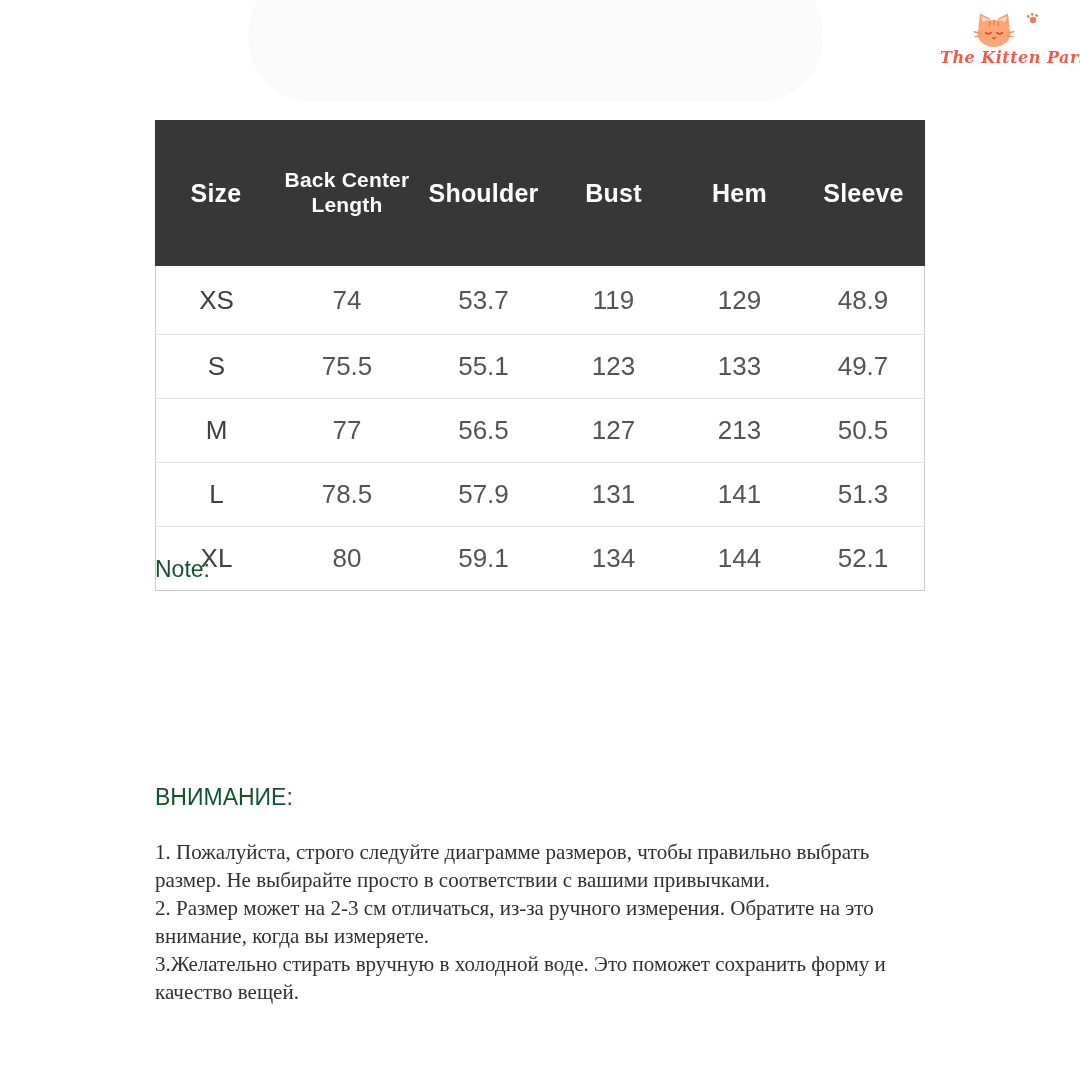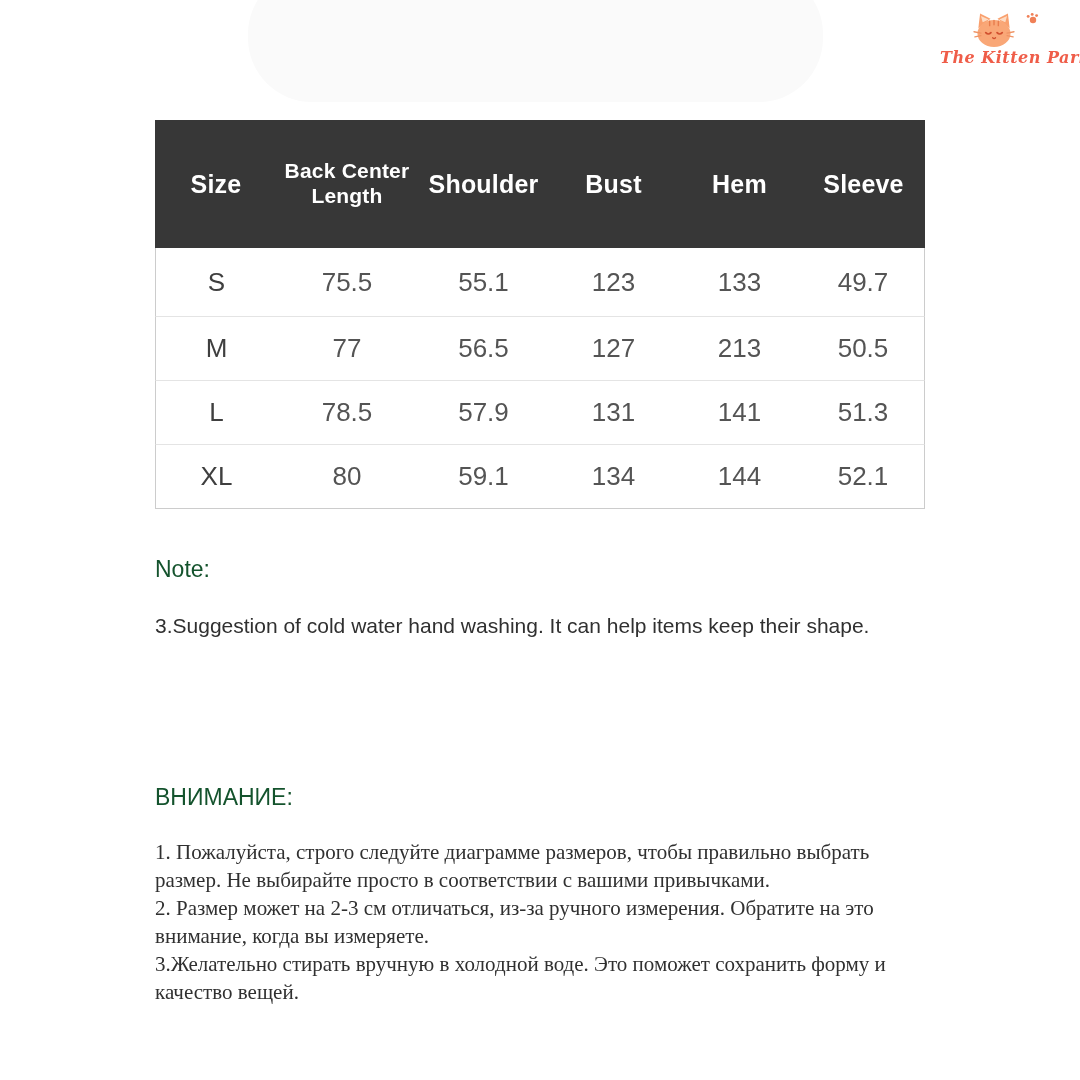--- a/index.html
+++ b/index.html
@@ -64,21 +64,21 @@
     table-layout: fixed;
   }
   .sizechart thead th {
     background: #373737;
     color: #ffffff;
     height: 114px;
     font-size: 25px;
     font-weight: 600;
     text-align: center;
     vertical-align: middle;
-    padding: 7px 4px;
+    padding: 16px 4px;
     letter-spacing: 0.2px;
   }
   .sizechart thead th.small-head {
     font-size: 21px;
     line-height: 1.18;
   }
   .sizechart tbody td {
     height: 61px;
     text-align: center;
     vertical-align: middle;
@@ -161,20 +161,28 @@
         <th>Size</th>
         <th class="small-head">Back Center Length</th>
         <th>Shoulder</th>
         <th>Bust</th>
         <th>Hem</th>
         <th>Sleeve</th>
       </tr>
     </thead>
     <tbody>
       <tr>
+        <td class="size-cell">XS</td>
+        <td>74</td>
+        <td>53.7</td>
+        <td>119</td>
+        <td>129</td>
+        <td>48.9</td>
+      </tr>
+      <tr>
         <td class="size-cell">S</td>
         <td>75.5</td>
         <td>55.1</td>
         <td>123</td>
         <td>133</td>
         <td>49.7</td>
       </tr>
       <tr>
         <td class="size-cell">M</td>
         <td>77</td>
@@ -197,21 +205,20 @@
         <td>59.1</td>
         <td>134</td>
         <td>144</td>
         <td>52.1</td>
       </tr>
     </tbody>
   </table>
 
   <div class="note-heading heading-en">Note:</div>
   <div class="note-block note-block-en">
-    <p class="note-item">3.Suggestion of cold water hand washing. It can help items keep their shape.</p>
   </div>
 
   <div class="note-heading heading-ru">ВНИМАНИЕ:</div>
   <div class="note-block note-block-ru">
     <p class="note-item">1. Пожалуйста, строго следуйте диаграмме размеров, чтобы правильно выбрать размер. Не выбирайте просто в соответствии с вашими привычками.</p>
     <p class="note-item">2. Размер может на 2-3 см отличаться, из-за ручного измерения. Обратите на это внимание, когда вы измеряете.</p>
     <p class="note-item">3.Желательно стирать вручную в холодной воде. Это поможет сохранить форму и качество вещей.</p>
   </div>
 
 </div>

